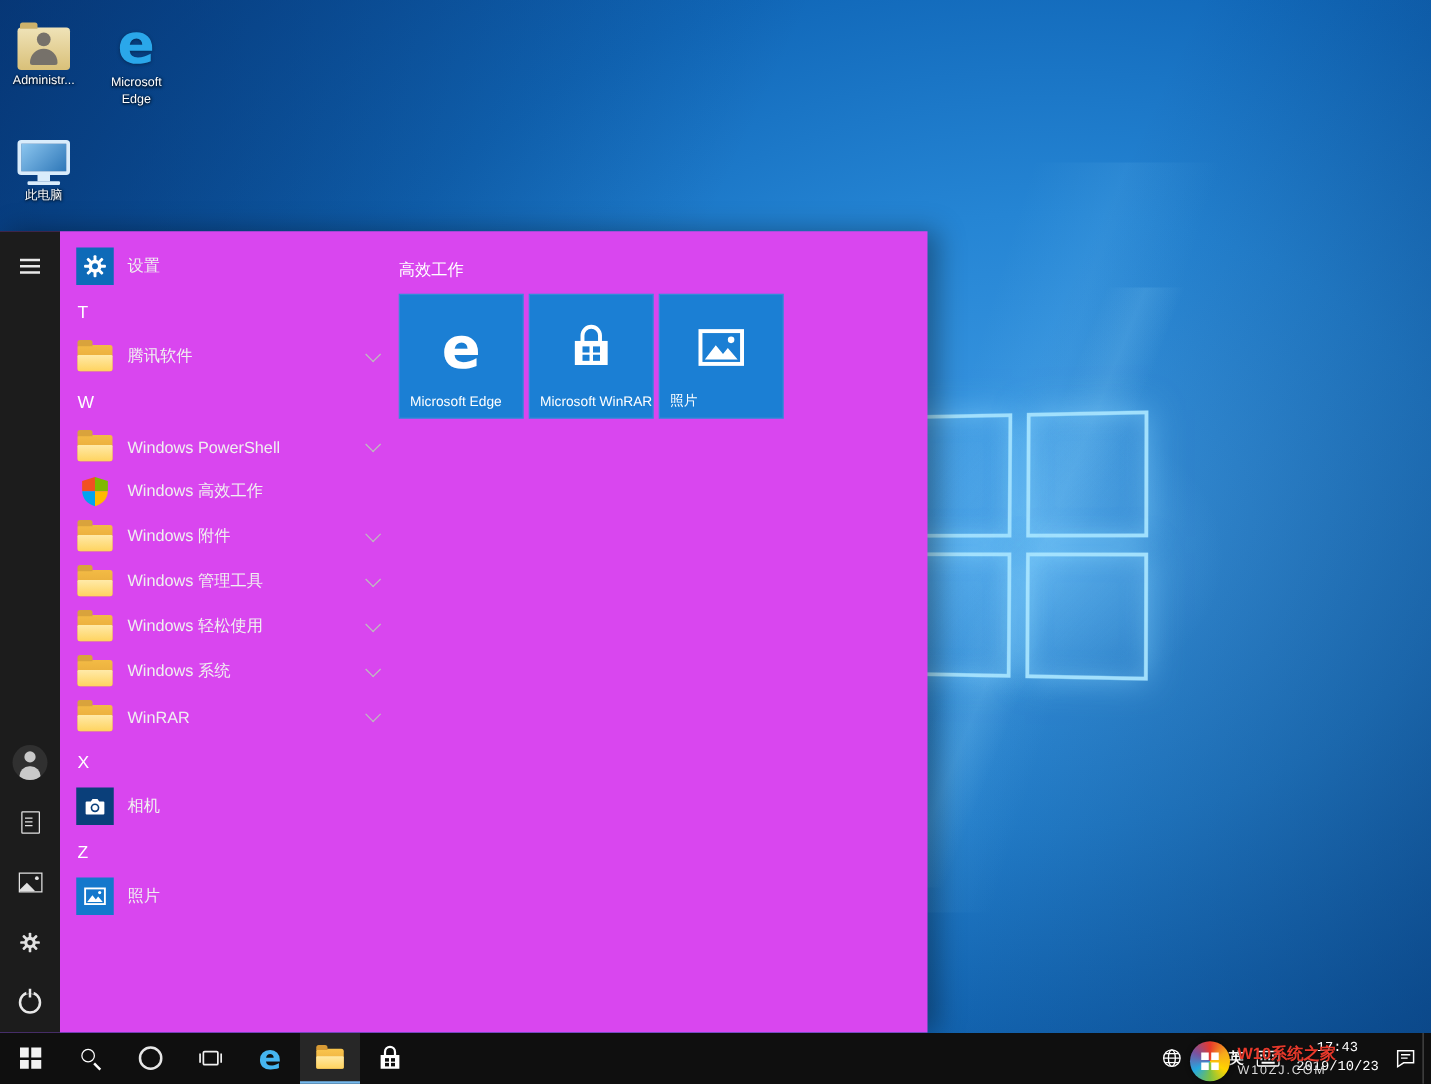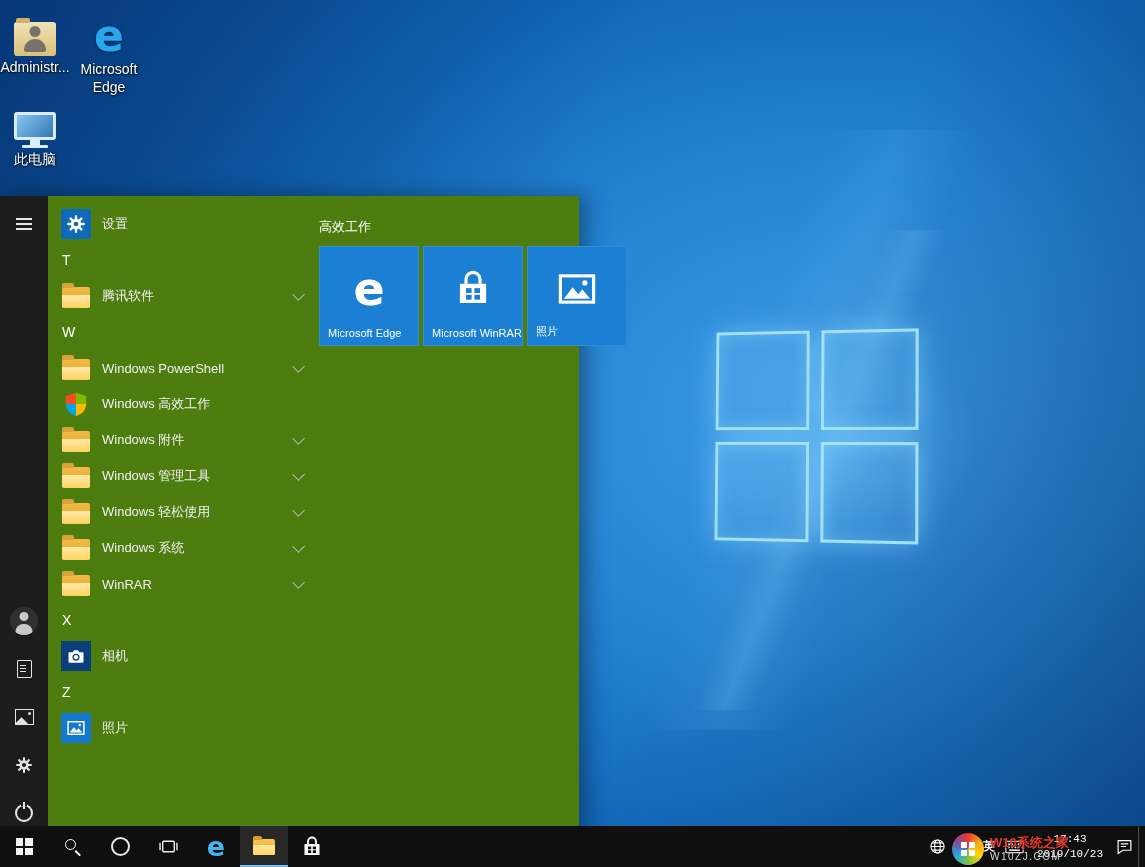--- a/index.html
+++ b/index.html
@@ -20,38 +20,38 @@
     background:radial-gradient(closest-side, rgba(110,195,250,.38), rgba(110,195,250,0) 72%);}
   .win-logo{position:absolute;left:712px;top:330px;width:206px;height:212px;
     display:grid;grid-template-columns:1fr 1fr;grid-template-rows:1fr 1fr;gap:12px;
     transform:perspective(900px) rotateY(-10deg) rotateX(2deg);}
   .win-logo .pane{border:3px solid rgba(170,230,255,.92);
     background:linear-gradient(135deg, rgba(120,200,250,.30), rgba(60,140,210,.16));
     box-shadow:0 0 24px rgba(130,210,255,.55), inset 0 0 18px rgba(140,215,255,.35);}
 
   
   .desk-icon{position:absolute;width:66px;display:flex;flex-direction:column;align-items:center;z-index:1;cursor:default;}
-  .desk-label{margin-top:3px;font-size:14px;color:#fff;text-align:center;line-height:1.25;
+  .desk-label{margin-top:3px;font-size:10px;color:#fff;text-align:center;line-height:1.25;
     text-shadow:0 1px 2px rgba(0,0,0,.85), 1px 0 2px rgba(0,0,0,.6);}
   .admin-icon{position:relative;width:44px;height:38px;}
   .admin-folder{position:absolute;inset:4px 1px 0 1px;background:linear-gradient(#efe3b8,#d9c078);border-radius:3px;}
   .admin-folder::before{content:"";position:absolute;top:-4px;left:2px;width:14px;height:5px;background:#cdb26b;border-radius:2px 2px 0 0;}
   .admin-person{position:absolute;left:50%;top:8px;transform:translateX(-50%);width:24px;height:28px;}
   .admin-person::before{content:"";position:absolute;left:50%;top:0;transform:translateX(-50%);width:11px;height:11px;border-radius:50%;background:#76716a;}
   .admin-person::after{content:"";position:absolute;left:50%;bottom:2px;transform:translateX(-50%);width:22px;height:13px;border-radius:11px 11px 2px 2px;background:#76716a;}
   .edge-desk{font-size:44px;font-weight:bold;color:#2aa7ea;line-height:44px;
     text-shadow:0 1px 3px rgba(0,0,0,.35);font-family:"DejaVu Sans",sans-serif;}
   .pc-icon{width:48px;display:flex;flex-direction:column;align-items:center;}
   .pc-screen{width:42px;height:28px;border:3px solid #d9ecfb;border-radius:3px;
     background:linear-gradient(135deg,#8cc6ef,#2e77b8);box-sizing:border-box;}
   .pc-stand{width:10px;height:5px;background:#d9ecfb;}
   .pc-base{width:26px;height:3px;background:#d9ecfb;border-radius:1px;}
 
   
-  .start-menu{position:absolute;left:0;top:196px;width:579px;height:641px;background:#4d7c0f;z-index:5;
+  .start-menu{position:absolute;left:0;top:185px;width:742px;height:641px;background:#d946ef;z-index:5;
     display:flex;box-shadow:8px 0 20px rgba(0,0,0,.35);}
   .start-rail{width:48px;flex:0 0 48px;display:flex;flex-direction:column;align-items:center;background:#1c1c1c;}
   .rail-btn{width:48px;height:48px;display:flex;align-items:center;justify-content:center;cursor:pointer;}
   .rail-btn.top{margin-top:4px;}
   .rail-spacer{margin-top:auto;}
   .hamburger{width:16px;height:12px;display:flex;flex-direction:column;justify-content:space-between;}
   .hamburger i{height:2px;background:#e8e8e8;}
   .rail-user{position:relative;width:28px;height:28px;border-radius:50%;background:#303030;overflow:hidden;}
   .rail-user::before{content:"";position:absolute;left:50%;top:5px;transform:translateX(-50%);width:9px;height:9px;border-radius:50%;background:#c9c9c9;}
   .rail-user::after{content:"";position:absolute;left:50%;top:17px;transform:translateX(-50%);width:17px;height:12px;border-radius:8px 8px 0 0;background:#c9c9c9;}

